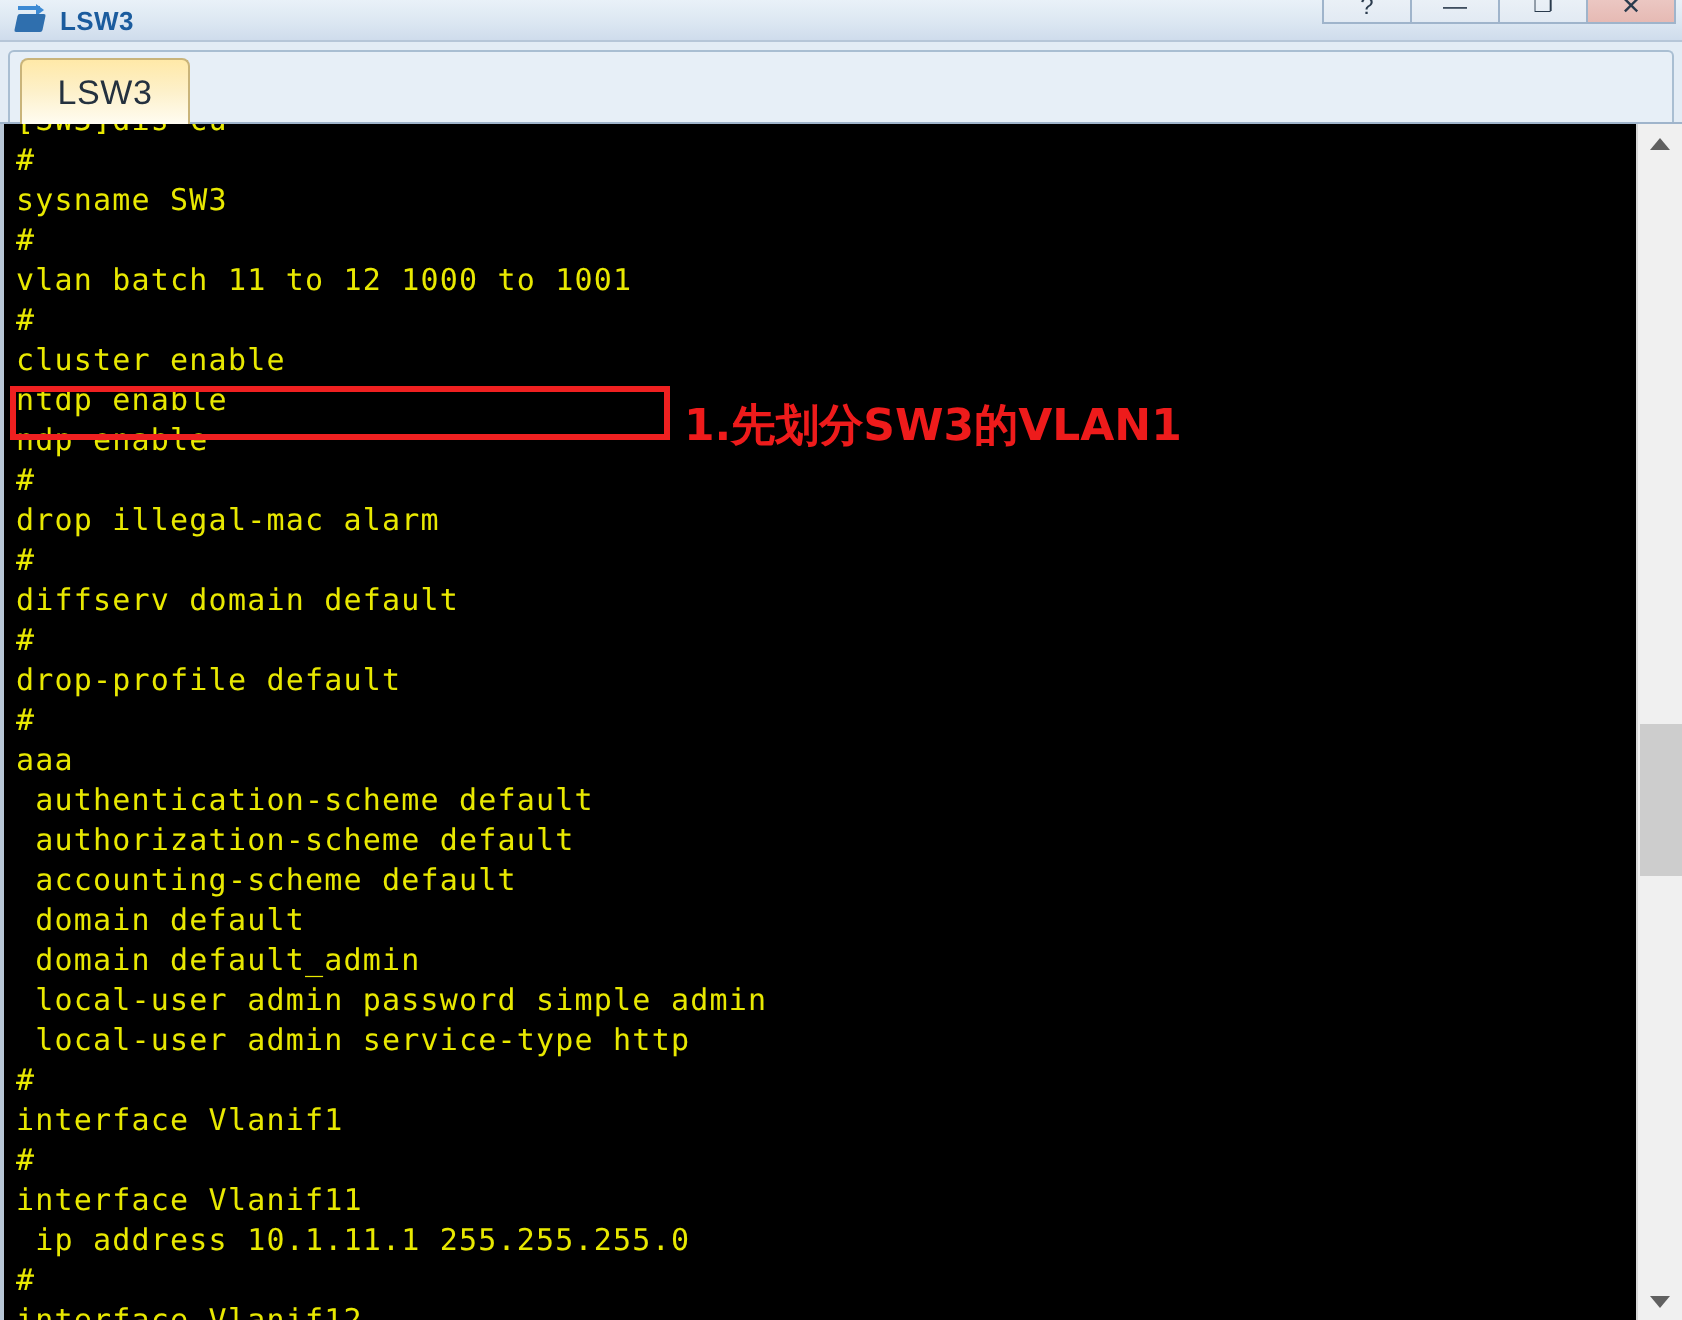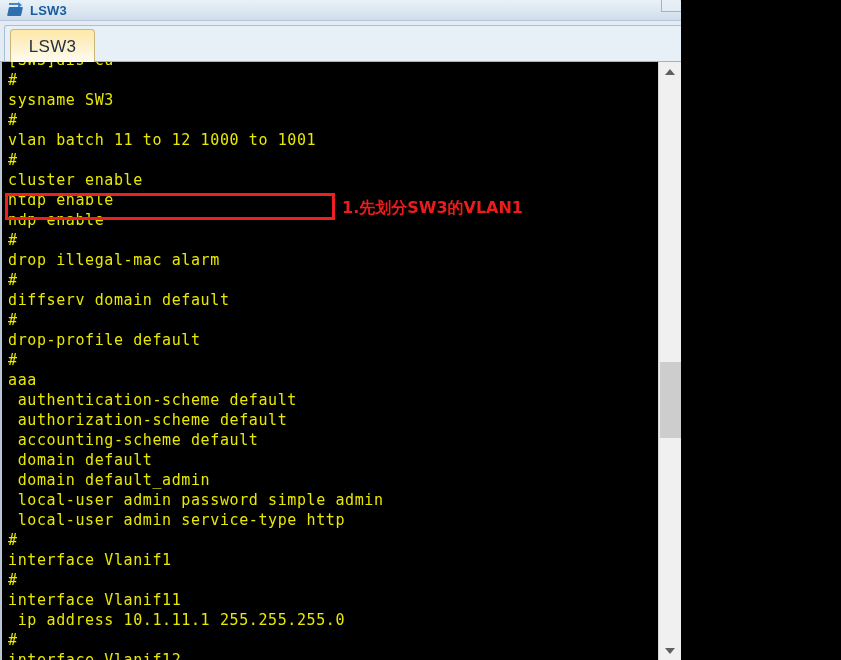--- a/index.html
+++ b/index.html
@@ -12,21 +12,21 @@
     height: 660px;
     overflow: hidden;
     font-family: "Liberation Sans", sans-serif;
     position: relative;
   }
 
   
   .window {
     position: absolute;
     left: 0; top: 0;
-    width: 681px;
+    width: 841px;
     height: 660px;
     background: #84cc16;
     overflow: hidden;
   }
 
   
   .titlebar {
     position: absolute;
     left: 0; top: 0;
     width: 841px;
@@ -195,21 +195,21 @@
   #redbox-vlan {
     left: 3px; top: 131px;
     width: 330px; height: 27px;
   }
 
   
   .note {
     position: absolute;
     color: #ee1b1b;
     font-family: "DejaVu Sans", "Liberation Sans", sans-serif;
-    font-size: 16px;
+    font-size: 22px;
     font-weight: bold;
     white-space: nowrap;
   }
   #note-1 { left: 340px; top: 136px; }
 
   
   .scrollbar {
     position: absolute;
     right: 0px; top: 62px;
     width: 23px;

